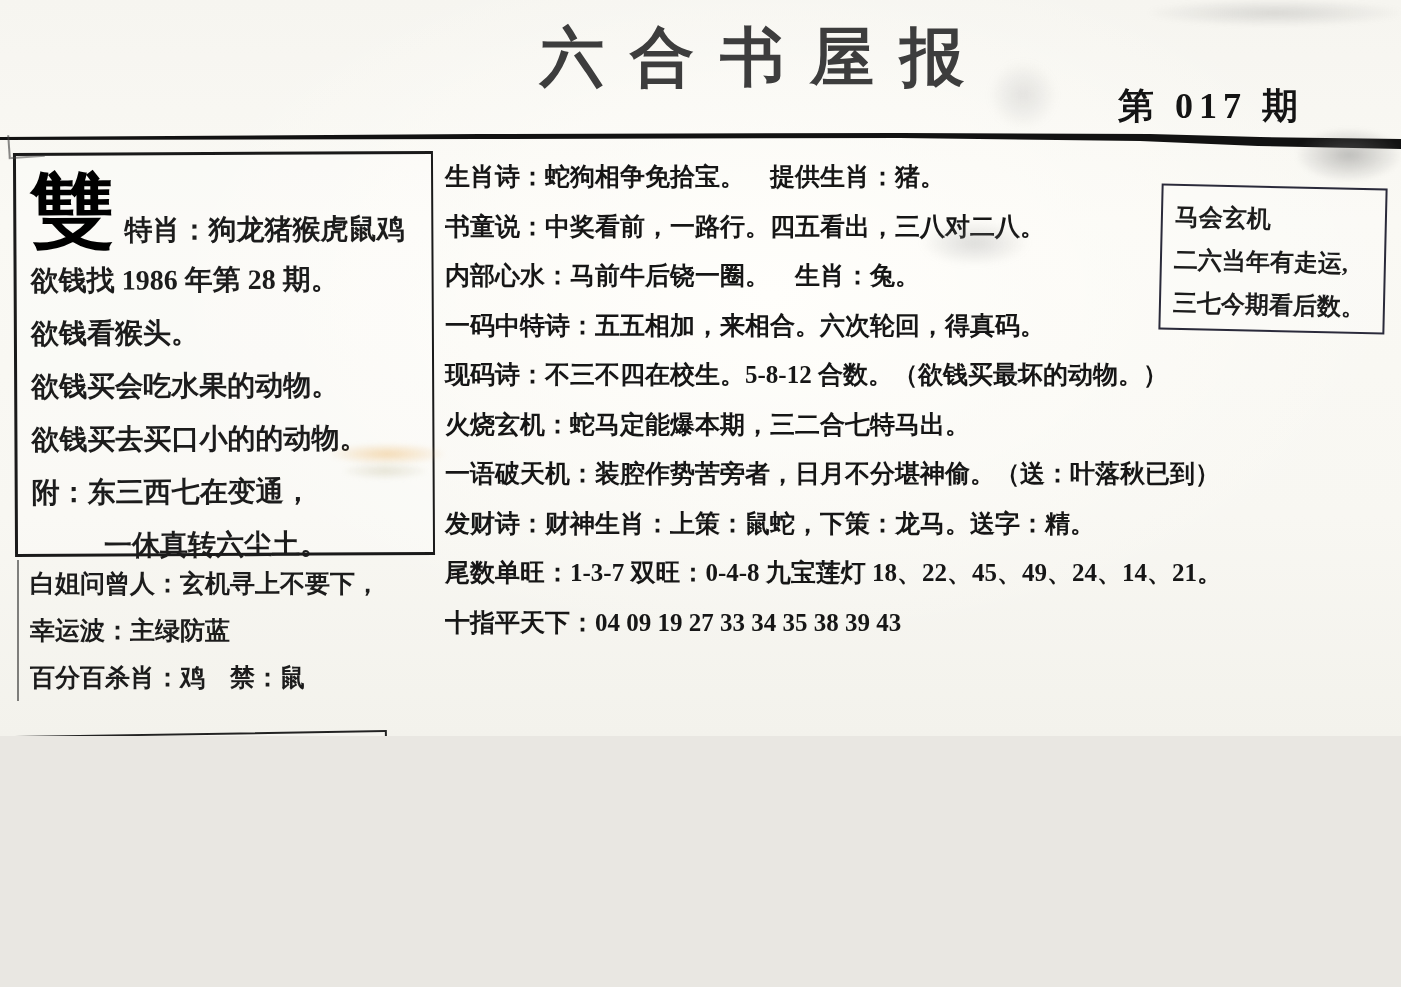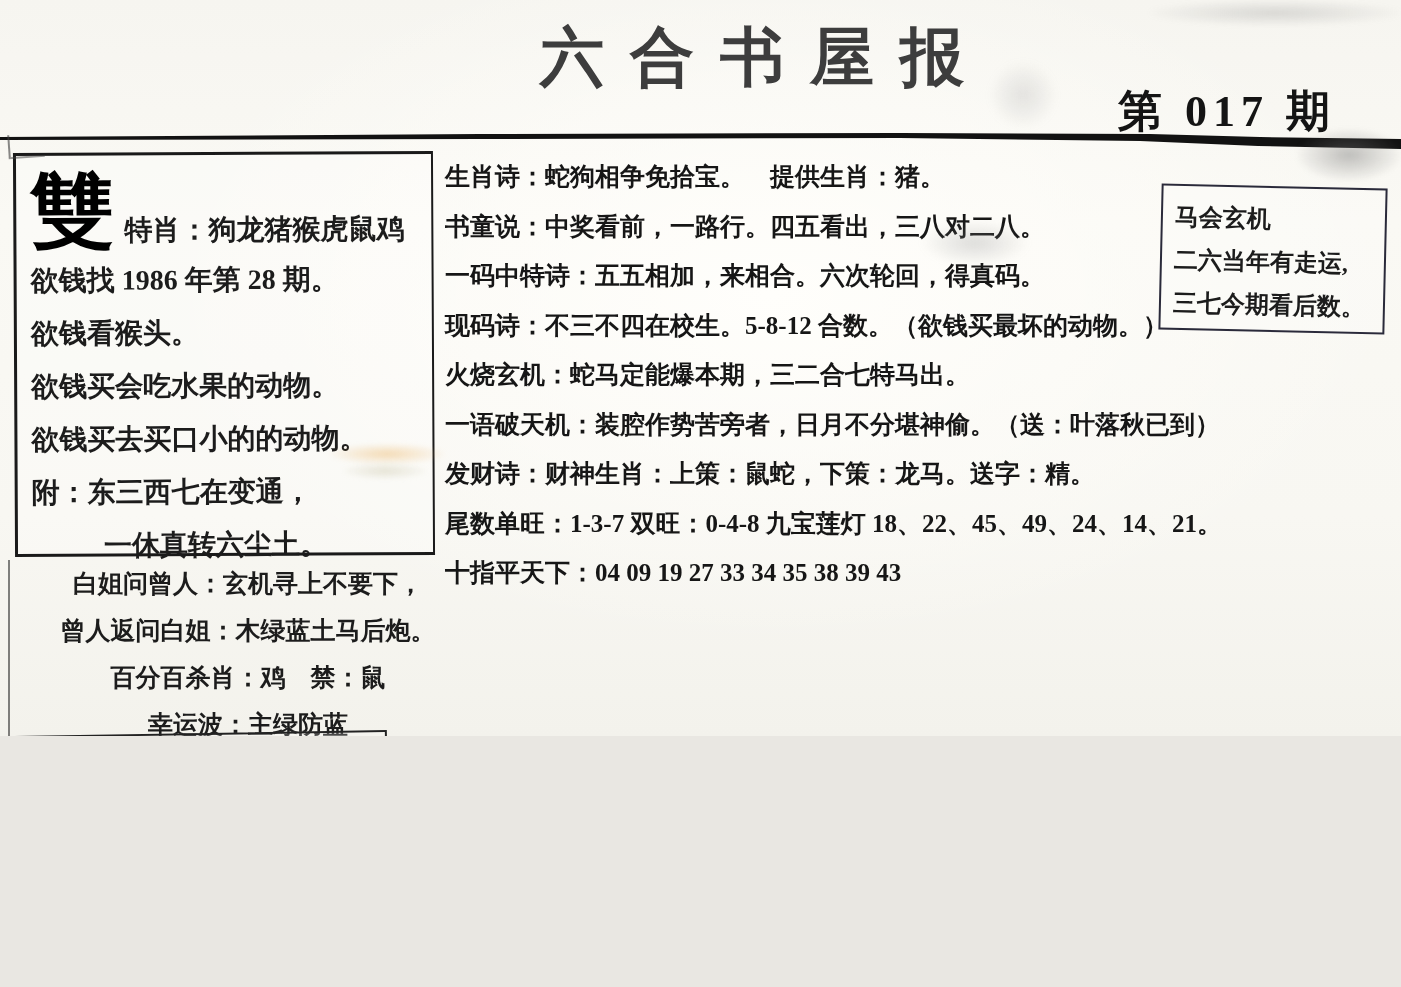--- a/index.html
+++ b/index.html
@@ -12,41 +12,41 @@
     color:#1c1c1c;
   }
   
   .title{
     position:absolute; left:540px; top:14px; width:520px;
     font-size:64px; font-weight:bold; letter-spacing:26px; color:#3d3d3d;
     white-space:nowrap;
   }
   .issue{
     position:absolute; left:1118px; top:82px;
-    font-size:44px; font-weight:bold; color:#141414; letter-spacing:6px;
+    font-size:36px; font-weight:bold; color:#141414; letter-spacing:6px;
     white-space:nowrap;
     font-family:Liberation Serif, serif;
   }
   .rule{position:absolute; left:0; top:128px;}
   
   .leftbox{
     position:absolute; left:14px; top:152px; width:420px; height:404px;
     border:3px solid #1a1a1a; border-right-width:2px; box-sizing:border-box;
     transform:rotate(-0.3deg); background:rgba(255,255,255,0.25);
     padding:6px 0 0 14px;
   }
   .lb-row1{display:flex; align-items:flex-end; height:92px;}
   .bigchar{font-size:84px; font-weight:900; line-height:84px; color:#000;}
   .texiao{font-size:28px; font-weight:bold; margin-left:10px; padding-bottom:4px; white-space:nowrap;}
   .lline{font-size:28px; font-weight:bold; line-height:53px; white-space:nowrap;}
   .lline.indent{padding-left:72px;}
   
   .midleft{
-    position:absolute; left:8px; top:560px; width:420px;
-    border-left:2px solid rgba(30,30,30,.55); padding-left:28px;text-align:center;
+    position:absolute; left:17px; top:560px; width:420px;
+    border-left:2px solid rgba(30,30,30,.55); padding-left:11px;
   }
   .mline{font-size:25px; font-weight:bold; line-height:47px; white-space:nowrap;}
   
   .innerbox{
     position:absolute; left:16px; top:733px; width:372px; height:148px;
     border:2px solid #222; box-sizing:border-box; transform:rotate(-0.9deg);
     padding:6px 0 0 14px; background:rgba(255,255,255,0.2);
   }
   .iline{font-size:28px; font-weight:bold; line-height:49px; white-space:nowrap;}
   
@@ -118,40 +118,40 @@
     <div class="lline">欲钱找 1986 年第 28 期。</div>
     <div class="lline">欲钱看猴头。</div>
     <div class="lline">欲钱买会吃水果的动物。</div>
     <div class="lline">欲钱买去买口小的的动物。</div>
     <div class="lline">附：东三西七在变通，</div>
     <div class="lline indent">一休真转六尘土。</div>
   </div>
 
   <div class="midleft">
     <div class="mline">白姐问曾人：玄机寻上不要下，</div>
-    <div class="mline">曾人返问白姐：木绿蓝土马后炮。</div>
+    <div class="mline">幸运波：主绿防蓝</div>
     <div class="mline">百分百杀肖：鸡　禁：鼠</div>
-    <div class="mline">幸运波：主绿防蓝</div>
   </div>
 
   <div class="innerbox">
     <div class="iline">内部来料</div>
     <div class="iline">今期生肖找太子，</div>
     <div class="iline">三八二四庆同期。</div>
   </div>
 
   <div class="rightbox">
     <div class="rline">马会玄机</div>
     <div class="rline">二六当年有走运,</div>
     <div class="rline">三七今期看后数。</div>
   </div>
 
   <div class="center">
     <div class="cline">生肖诗：蛇狗相争免拾宝。　提供生肖：猪。</div>
     <div class="cline">书童说：中奖看前，一路行。四五看出，三八对二八。</div>
+    <div class="cline">内部心水：马前牛后铙一圈。　生肖：兔。</div>
     <div class="cline">一码中特诗：五五相加，来相合。六次轮回，得真码。</div>
     <div class="cline">现码诗：不三不四在校生。5-8-12 合数。（欲钱买最坏的动物。）</div>
     <div class="cline">火烧玄机：蛇马定能爆本期，三二合七特马出。</div>
     <div class="cline">一语破天机：装腔作势苦旁者，日月不分堪神偷。（送：叶落秋已到）</div>
     <div class="cline">发财诗：财神生肖：上策：鼠蛇，下策：龙马。送字：精。</div>
     <div class="cline">尾数单旺：1-3-7 双旺：0-4-8 九宝莲灯 18、22、45、49、24、14、21。</div>
     <div class="cline">十指平天下：04 09 19 27 33 34 35 38 39 43</div>
   </div>
 
   <div class="watermark" style="color: rgb(238, 93, 75);">香港好彩 85881.cc</div>

